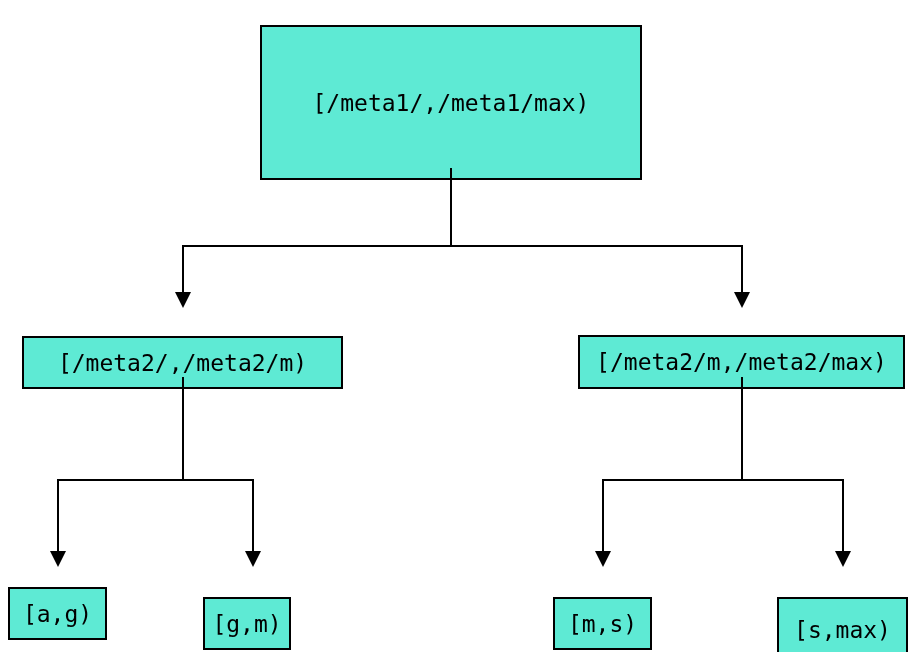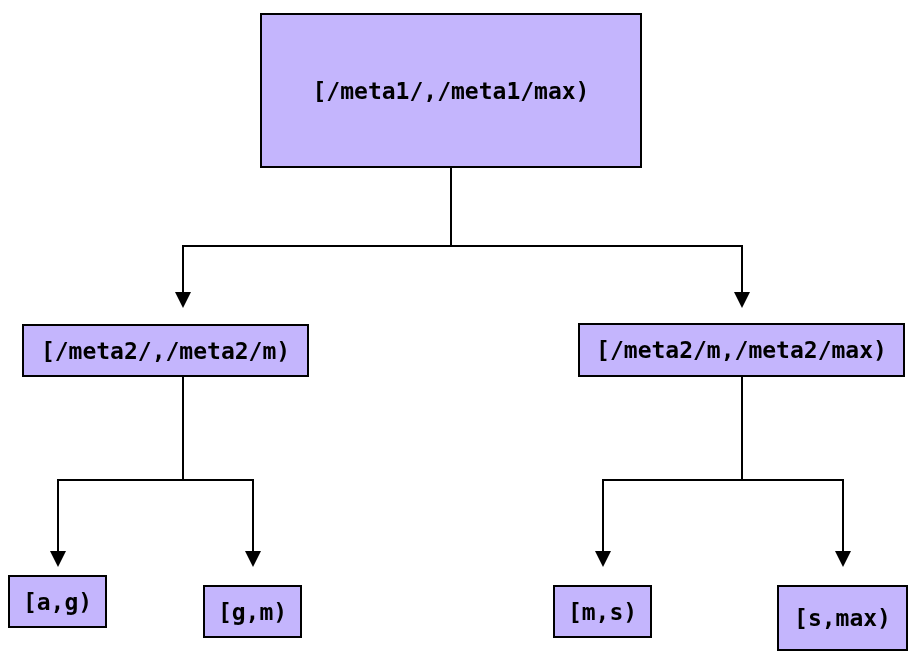--- a/index.html
+++ b/index.html
@@ -12,28 +12,29 @@
     width: 912px;
     height: 652px;
     background: #ffffff;
     font-family: "DejaVu Sans Mono", "Liberation Mono", monospace;
     overflow: hidden;
   }
   .node {
     position: absolute;
     box-sizing: border-box;
     border: 2px solid #000000;
-    background: #c4b5fd;
+    background: #5eead4;
     display: flex;
     align-items: center;
     justify-content: center;
-    font-weight: bold;
+    font-weight: normal;
     font-size: 23px;
     color: #000000;
     white-space: nowrap;
+    margin-top: 12px;
   }
   .edge {
     position: absolute;
     background: #000000;
   }
   .arrow-down {
     position: absolute;
     width: 0;
     height: 0;
     border-left: 8px solid transparent;
@@ -43,33 +44,33 @@
 </style>
 </head>
 <body>
 
 <div id="canvas">
 
   <div class="node" style="left:260px; top:13px; width:382px; height:155px;">
     <span>[/meta1/,/meta1/max)</span>
   </div>
 
-  <div class="node" style="left:22px; top:324px; width:287px; height:53px;">
+  <div class="node" style="left:22px; top:324px; width:321px; height:53px;">
     <span>[/meta2/,/meta2/m)</span>
   </div>
 
   <div class="node" style="left:578px; top:323px; width:327px; height:54px;justify-content:center;">
     <span>[/meta2/m,/meta2/max)</span>
   </div>
 
   <div class="node" style="left:8px; top:575px; width:99px; height:53px;">
     <span>[a,g)</span>
   </div>
 
-  <div class="node" style="left:203px; top:585px; width:99px; height:53px;">
+  <div class="node" style="left:203px; top:585px; width:88px; height:53px;">
     <span>[g,m)</span>
   </div>
 
   <div class="node" style="left:553px; top:585px; width:99px; height:53px;text-align:right;">
     <span>[m,s)</span>
   </div>
 
   <div class="node" style="left:777px; top:585px; width:131px; height:66px;">
     <span>[s,max)</span>
   </div>

